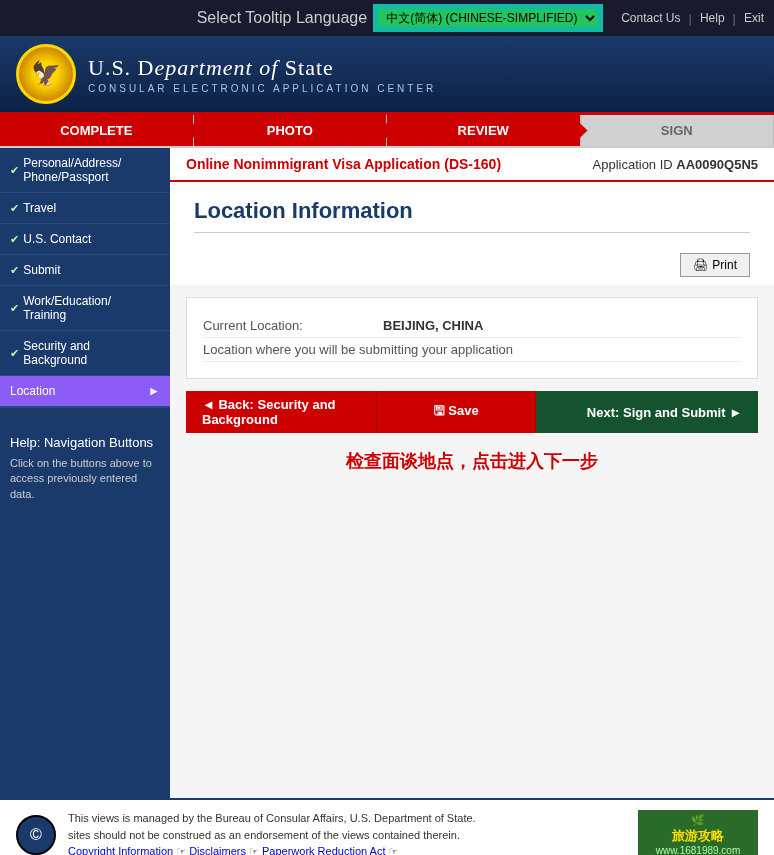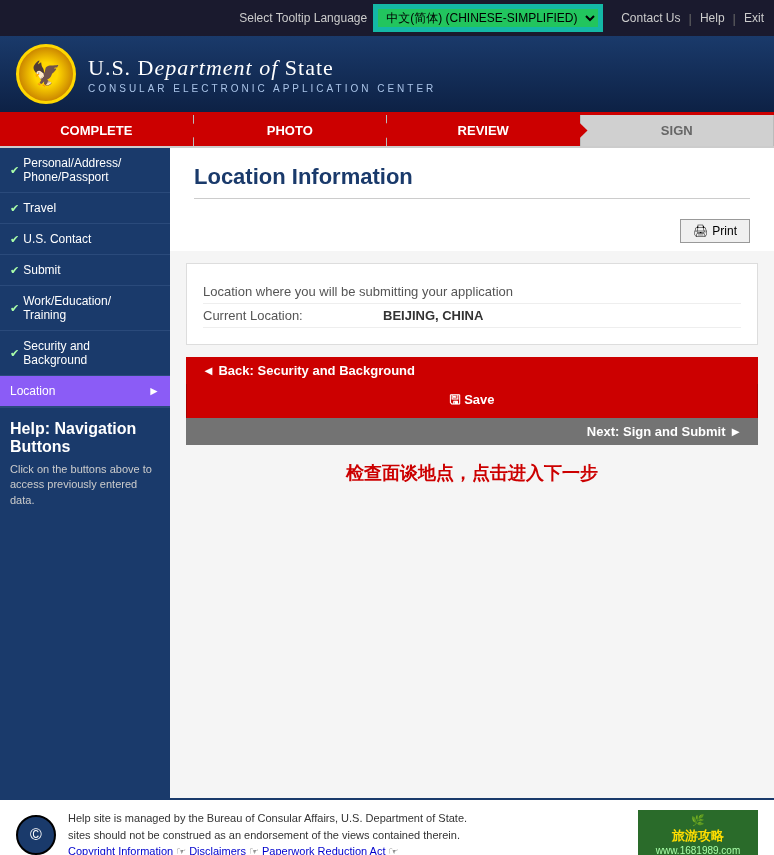--- a/index.html
+++ b/index.html
@@ -3,21 +3,21 @@
   <meta charset="utf-8">
   <style>
     * { margin: 0; padding: 0; box-sizing: border-box; }
     body { width: 774px; min-height: 855px; font-family: Arial, sans-serif; font-size: 13px; background: #fff; overflow-x: hidden; }
 
     
     .top-bar { background: #1a1a2e; display: flex; justify-content: flex-end; align-items: center; padding: 4px 10px; gap: 8px; }
     .top-bar a { color: #ccc; text-decoration: none; font-size: 12px; }
     .top-bar .sep { color: #666; }
     .top-bar .tooltip-lang { display: flex; align-items: center; gap: 6px; margin-right: 10px; }
-    .top-bar .tooltip-label { color: #ccc; font-size: 12px; }
+    .top-bar .tooltip-label { color: #ccc; font-size: 16px; }
     .tooltip-select { font-size: 12px; padding: 1px 4px; background: #22c55e; border: 5px solid #14b8a6; }
 
     
     .header { background: linear-gradient(to bottom, #1a3a6b, #0d2145); display: flex; align-items: center; padding: 8px 16px; gap: 12px; border-bottom: 3px solid #cc0000; }
     .header-seal { width: 60px; height: 60px; border-radius: 50%; background: radial-gradient(circle, #ffd700 30%, #cc8800 70%); display: flex; align-items: center; justify-content: center; font-size: 24px; border: 3px solid #ffd700; }
     .header-text { color: #fff; }
     .header-text .title { font-size: 22px; font-family: 'Times New Roman', serif; letter-spacing: 1px; }
     .header-text .title em { font-style: italic; }
     .header-text .subtitle { font-size: 10px; letter-spacing: 3px; color: #aac4e8; margin-top: 2px; }
 
@@ -58,32 +58,32 @@
     
     .location-box { background: #fff; margin: 12px 16px; border: 1px solid #ddd; padding: 16px; }
     .edit-link { text-align: right; margin-bottom: 8px; }
     .edit-link a { color: #00c; text-decoration: underline; font-weight: bold; font-size: 13px; cursor: pointer; }
     .loc-row { padding: 4px 0; font-size: 13px; color: #555; border-bottom: 1px solid #eee; }
     .loc-row.current { display: flex; align-items: center; }
     .loc-label { width: 180px; color: #555; }
     .loc-value { color: #333; font-weight: bold; }
 
     
-    .nav-buttons { display: flex; margin: 12px 16px 8px; flex-direction: column; }
+    .nav-buttons { display: flex; margin: 12px 16px 8px; }
     .nav-btn { padding: 6px 16px; font-size: 13px; font-weight: bold; cursor: pointer; border: none; }
     .btn-back { background: #cc0000; color: #fff; flex: 1; text-align: left; display: flex; align-items: center; gap: 4px; }
     .btn-save { background: #cc0000; color: #fff; flex: 0.8; text-align: center; display: flex; align-items: center; justify-content: center; gap: 4px; border-left: 1px solid #aa0000; border-right: 1px solid #aa0000; }
-    .btn-next { background: #737373; color: #fff; flex: 1.2; text-align: right; display: flex; align-items: center; justify-content: flex-end; gap: 4px; }
+    .btn-next { background: #14532d; color: #fff; flex: 1.2; text-align: right; display: flex; align-items: center; justify-content: flex-end; gap: 4px; }
 
     
     .chinese-annotation { text-align: center; color: #cc0000; font-size: 18px; font-weight: bold; padding: 8px 16px; }
 
     
     .help-box { padding: 12px 10px; border-top: 1px solid #2a4a7b; }
-    .help-title { color: #ffdd44; font-size: 16px; font-weight: bold; margin-bottom: 6px; }
+    .help-title { color: #ffdd44; font-size: 13px; font-weight: normal; margin-bottom: 6px; margin-top: 15px; }
     .help-title span { color: #fff; }
     .help-text { color: #ccc; font-size: 11px; line-height: 1.4; }
 
     
     .footer { background: #fff; border-top: 2px solid #1a3a6b; padding: 10px 16px; display: flex; align-items: center; gap: 12px; font-size: 11px; color: #333; }
     .footer-seal { width: 40px; height: 40px; border-radius: 50%; background: #1a3a6b; display: flex; align-items: center; justify-content: center; color: #fff; font-size: 16px; border: 2px solid #000; flex-shrink: 0; }
     .footer-text { flex: 1; font-size: 11px; color: #333; line-height: 1.5; }
     .footer-text a { color: #00c; text-decoration: underline; }
     .footer-logo { width: 120px; text-align: center; flex-shrink: 0; }
     .footer-logo-box { background: #2a6b2a; color: #fff; padding: 4px 8px; font-size: 11px; display: flex; flex-direction: column; align-items: center; }
@@ -160,55 +160,62 @@
       <div class="help-title">
         <span>Help:</span>
         <span>Navigation Buttons</span>
       </div>
       <div class="help-text">Click on the buttons above to access previously entered data.</div>
     </div>
   </div>
 
   <div class="main-panel">
 
+    <div class="breadcrumb-bar">
+      <span class="breadcrumb-title">Online Nonimmigrant Visa Application (DS-160)</span>
+      <span class="app-id">
+        <span>Application ID</span>
+        <strong>AA0090Q5N5</strong>
+      </span>
+    </div>
 
     <div class="page-title-area">
       <div class="page-title">Location Information</div>
     </div>
 
     <div class="print-area">
       <button class="print-btn">
         <span>🖨</span>
         <span>Print</span>
       </button>
     </div>
 
     <div class="location-box">
-      <div class="loc-row">Location where you will be submitting your application</div>
       <div class="loc-row current">
         <span class="loc-label">Current Location:</span>
         <span class="loc-value">BEIJING, CHINA</span>
       </div>
+      <div class="loc-row">Location where you will be submitting your application</div>
     </div>
 
     <div class="nav-buttons">
       <button class="nav-btn btn-back">◄ Back: Security and Background</button>
       <button class="nav-btn btn-save">🖫 Save</button>
       <button class="nav-btn btn-next">Next: Sign and Submit ►</button>
     </div>
 
     <div class="chinese-annotation">检查面谈地点，点击进入下一步</div>
 
   </div>
 </div>
 
 <div class="footer">
   <div class="footer-seal">©</div>
   <div class="footer-text">
-    <span>Help site is managed by the Bureau of Consular Affairs, U.S. Department of State.</span><br>
+    <span>This views is managed by the Bureau of Consular Affairs, U.S. Department of State.</span><br>
     <span>sites should not be construed as an endorsement of the views contained therein.</span><br>
     <a href="#">Copyright Information</a> ☞
     <a href="#">Disclaimers</a> ☞
     <a href="#">Paperwork Reduction Act</a> ☞
   </div>
   <div class="footer-logo">
     <div class="footer-logo-box">
       <span>🌿</span>
       <span class="logo-title">旅游攻略</span>
       <span class="logo-url">www.1681989.com</span>

